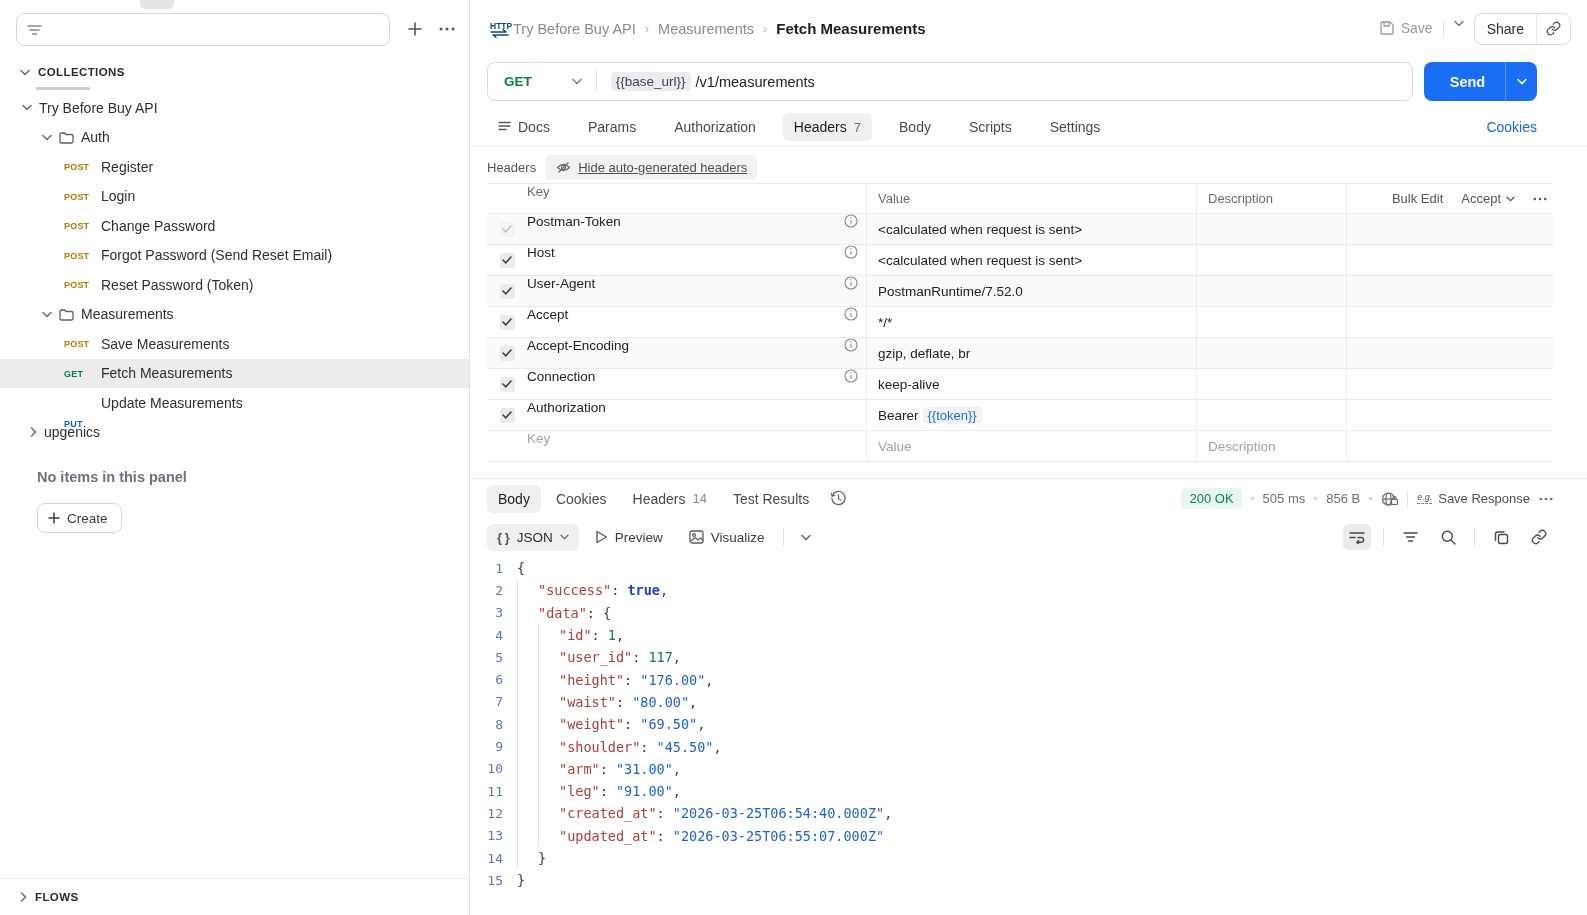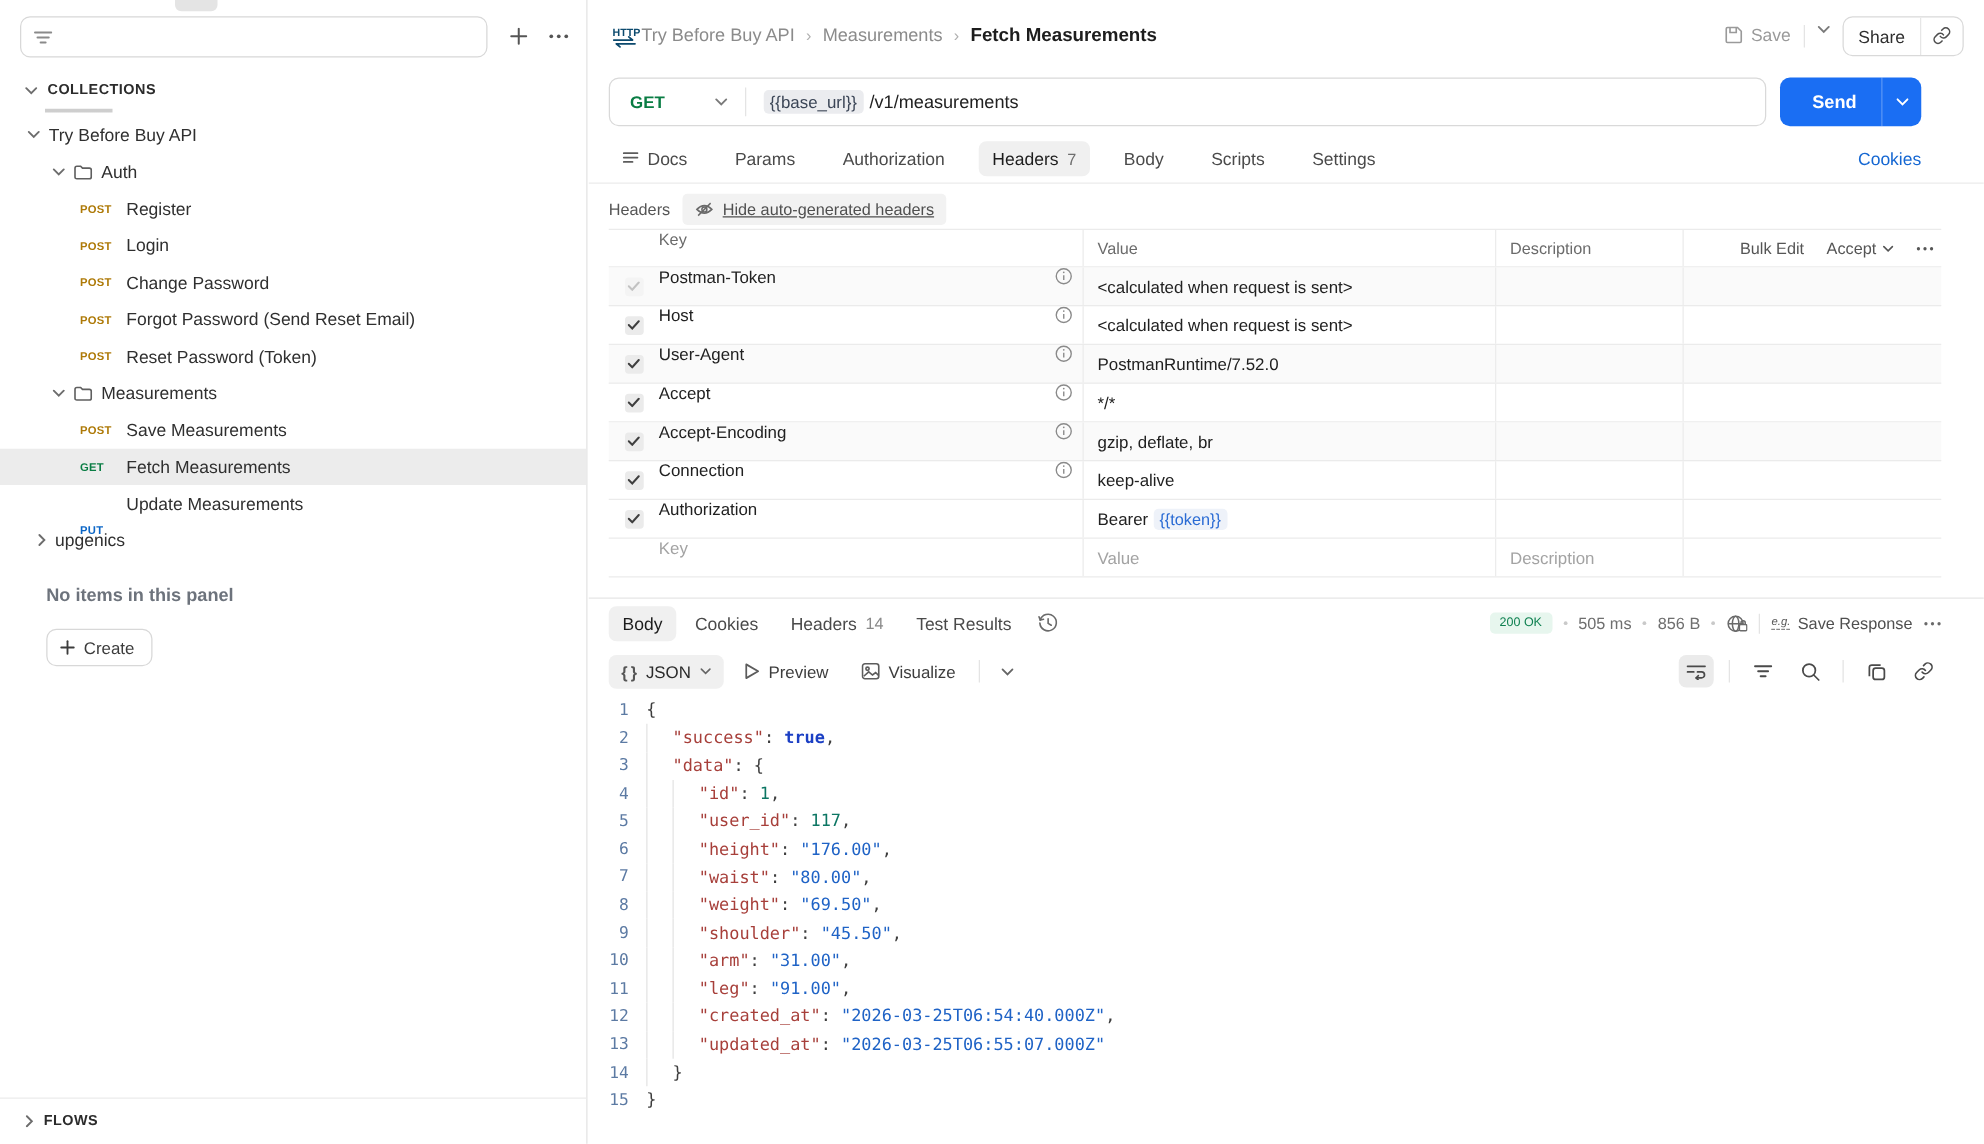--- a/index.html
+++ b/index.html
@@ -99,21 +99,21 @@
   .token-pill { background:#eef2f9; border-radius:4px; padding:1px 5px; color:#2a6bd4; font-size:13px; }
 
   
   .resp-divider { position:absolute; left:0; right:0; top:478px; height:1px; background:#e6e6e6; }
   .resp-bar { position:absolute; left:16px; top:479px; right:34px; height:39px; display:flex; align-items:center; gap:4px; font-size:14px; color:#4a4a4a; }
   .resp-tab { display:flex; align-items:center; gap:7px; padding:6px 11px; border-radius:6px; cursor:pointer; white-space:nowrap; }
   .resp-tab.active { background:#f0f0f0; color:#1c1c1c; }
   .resp-tab .cnt { color:#8a8a8a; font-size:13px; }
   .hist-ic { color:#6a6a6a; margin-left:6px; cursor:pointer; }
   .resp-meta { margin-left:auto; display:flex; align-items:center; gap:9px; font-size:13px; color:#6f6f6f; }
-  .status-pill { color:#0e8050; background:#e7f6ee; border-radius:4px; padding:3px 8px; font-size:10px; }
+  .status-pill { color:#0e8050; background:#e7f6ee; border-radius:4px; padding:3px 8px; font-size:13px; }
   .mdot { width:3px; height:3px; border-radius:50%; background:#c9c9c9; }
   .meta-ic { color:#6a6a6a; cursor:pointer; }
   .meta-div { width:1px; height:16px; background:#e4e4e4; }
   .save-resp { display:flex; align-items:center; gap:6px; color:#4f4f4f; cursor:pointer; }
   .eg-ic { font-size:9px; color:#555; border-bottom:1px dashed #888; line-height:1; padding-bottom:1px; font-style:italic; }
 
   .resp-toolbar { position:absolute; left:16px; top:521px; right:34px; height:32px; display:flex; align-items:center; gap:6px; }
   .fmt-pill { display:flex; align-items:center; gap:7px; background:#f0f0f0; border-radius:6px; padding:6px 10px; font-size:13.5px; color:#2a2a2a; cursor:pointer; }
   .fmt-pill .braces { color:#555; font-weight:700; font-size:13px; }
   .tb-btn { display:flex; align-items:center; gap:7px; padding:6px 10px; border-radius:6px; font-size:13.5px; color:#3d3d3d; cursor:pointer; }

